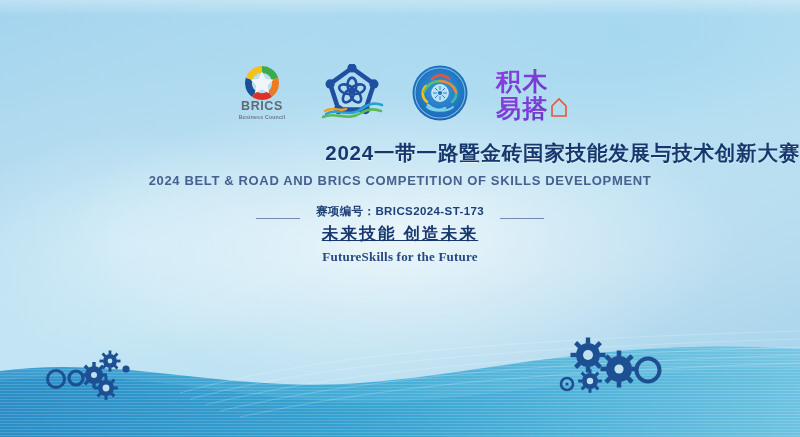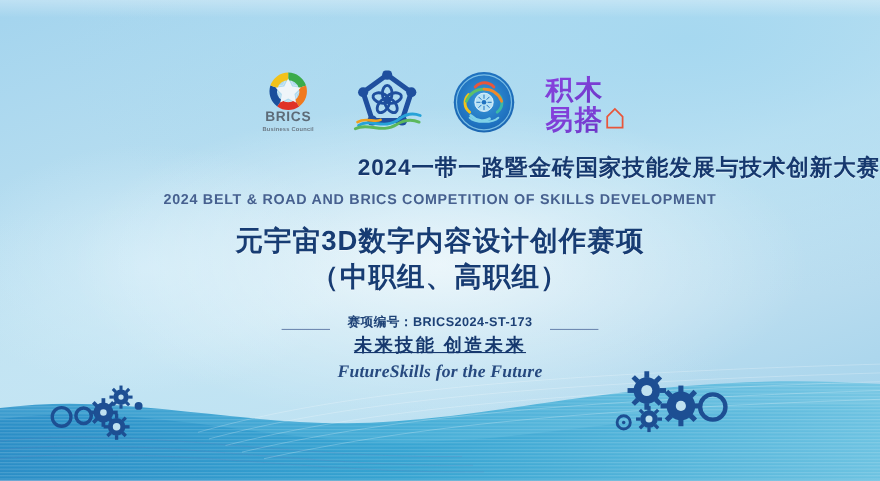--- a/index.html
+++ b/index.html
@@ -144,22 +144,21 @@
     margin-top: 4px;
     font-size: 16.5px;
     font-weight: bold;
     letter-spacing: 2.2px;
     color: #16386e;
     line-height: 21px;
     text-decoration: underline;
   }
   .slogan-en {
     margin-top: 5px;
-    font-size: 16px;
-    font-style: italic;
+    font-size: 13px;
     font-weight: bold;
     letter-spacing: 0.2px;
     color: #26497f;
     font-family: "Liberation Serif", "DejaVu Serif", serif;
   }
 </style>
 </head>
 <body>
 
 <div id="poster">
@@ -450,24 +449,20 @@
   </div>
 
   <div class="text-block">
 
     <div class="title-cn">2024一带一路暨金砖国家技能发展与技术创新大赛</div>
 
     <div class="title-en">
       <div>2024 BELT &amp; ROAD AND BRICS COMPETITION OF SKILLS DEVELOPMENT</div>
     </div>
 
-    <div class="event-title">
-      <span class="line1">元宇宙3D数字内容设计创作赛项</span>
-      <span class="line2">（中职组、高职组）</span>
-    </div>
 
     <div class="code-row">
       <span class="code-rule"></span>
       <span class="code-text"><span>赛项编号：</span><span>BRICS2024-ST-173</span></span>
       <span class="code-rule"></span>
     </div>
 
     <div class="slogan-cn">未来技能 创造未来</div>
     <div class="slogan-en">FutureSkills for the Future</div>
 

